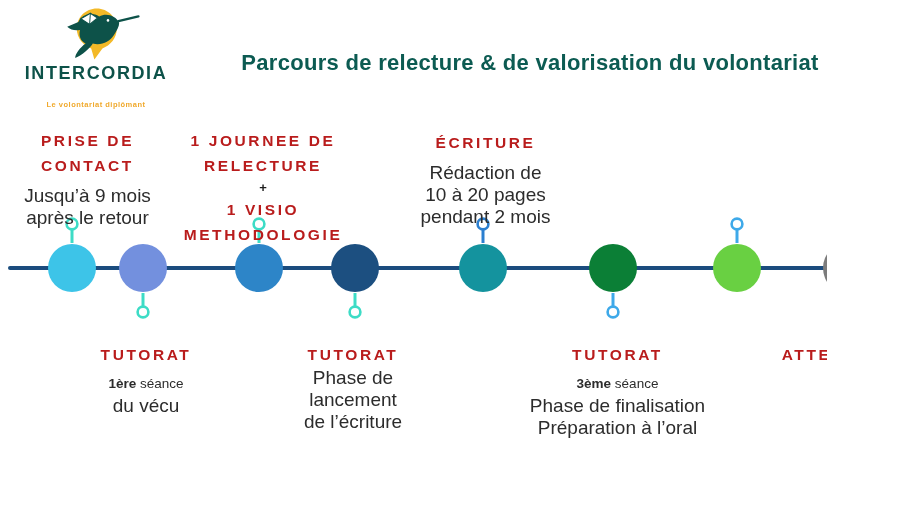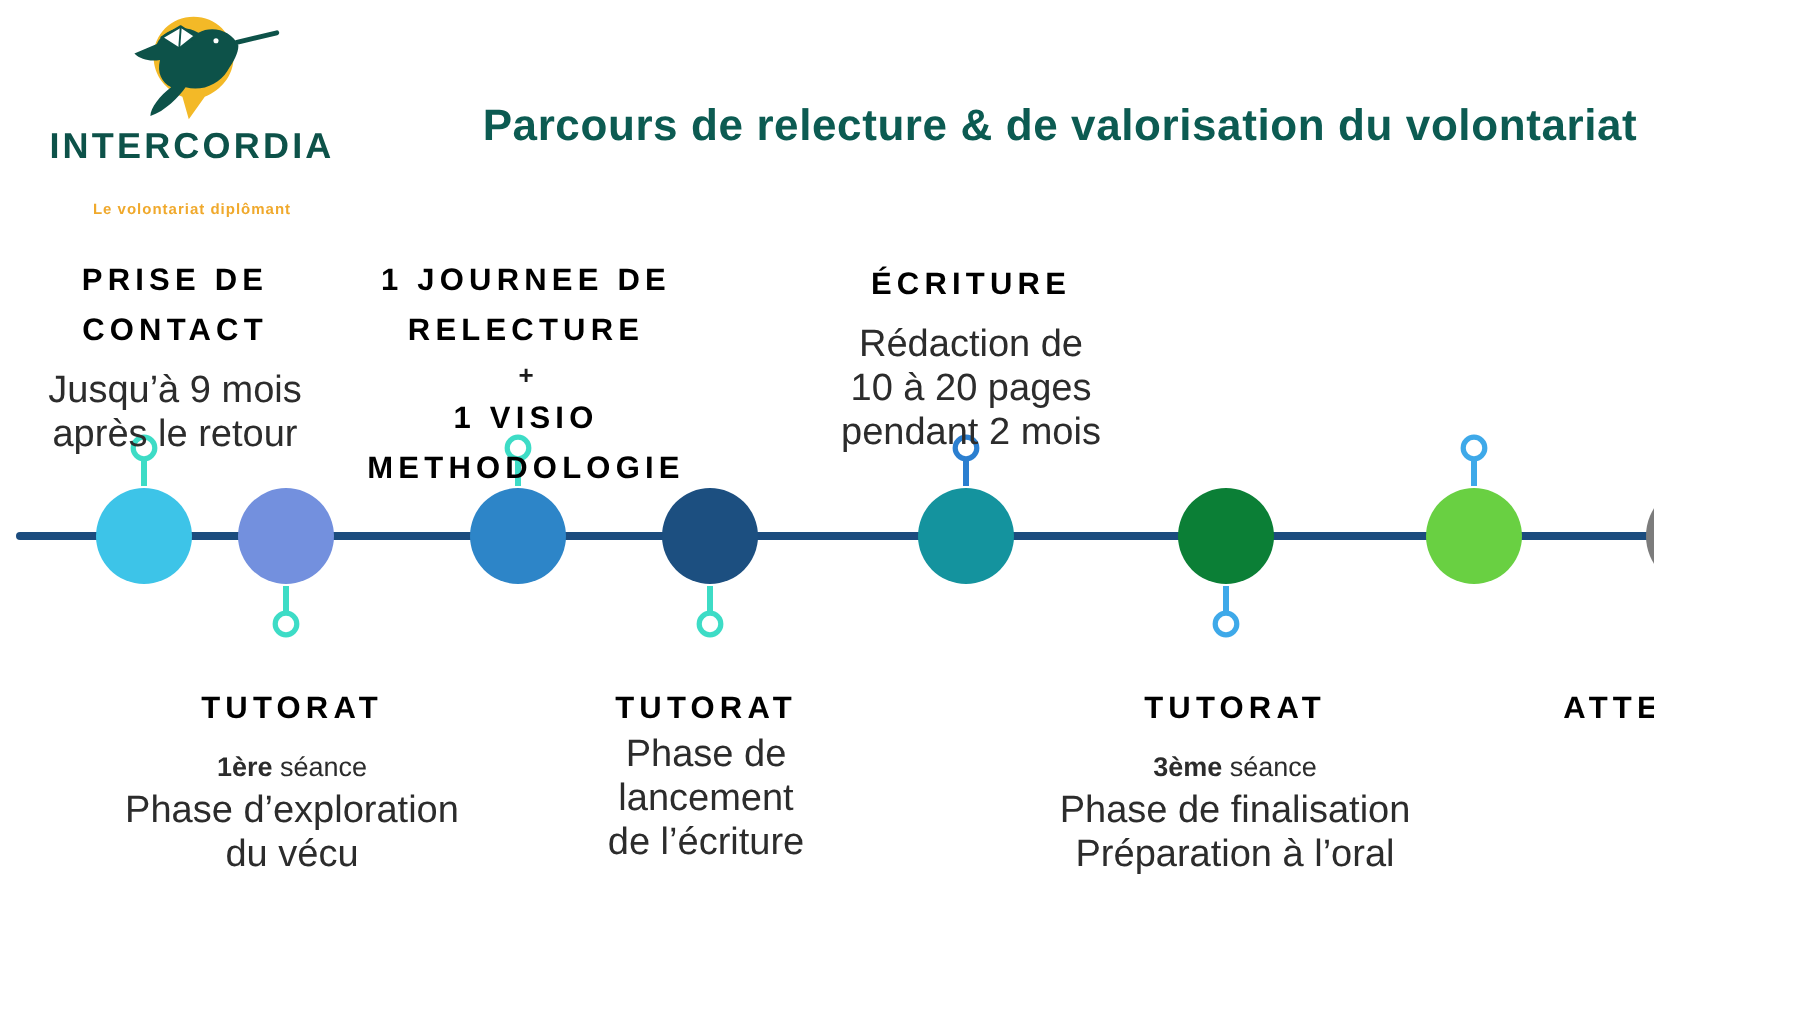--- a/index.html
+++ b/index.html
@@ -14,21 +14,21 @@
   .brand-tagline{font-size:7.5px;font-weight:700;letter-spacing:.5px;color:#F0A92C;margin-top:17px;}
   .main-title{
     position:absolute;left:180px;top:50px;width:700px;text-align:center;
     font-size:22px;font-weight:700;color:#0C5B52;letter-spacing:.3px;
   }
   
   .tl-line{position:absolute;left:8px;top:266px;width:894px;height:4px;border-radius:2px;}
   .node{position:absolute;top:203px;}
   
   .top-label,.bottom-label{position:absolute;text-align:center;}
-  .h-line{font-size:15.5px;font-weight:700;letter-spacing:2.6px;color:#000000;line-height:25px;}
+  .h-line{font-size:15.5px;font-weight:700;letter-spacing:2.6px;color:#b91c1c;line-height:25px;}
   .plus-line{font-size:13px;font-weight:700;color:#1c1c1c;line-height:19px;}
   .body-block{margin-top:7px;}
   .body-line{font-size:19px;color:#2c2c2c;line-height:22px;}
   .session-line{font-size:13.5px;color:#2c2c2c;line-height:22px;margin-top:6px;}
   .session-line .bold{font-weight:700;}
   #top1{left:15px;top:128px;width:145px;}
   #top2{left:152px;top:128px;width:222px;}
   #top3{left:398px;top:130px;width:175px;}
   #top4{left:608px;top:130px;width:245px;}
   #bot1{left:62px;top:342px;width:168px;}
@@ -140,21 +140,20 @@
       <div class="body-line">Rédaction de</div>
       <div class="body-line">10 à 20 pages</div>
       <div class="body-line">pendant 2 mois</div>
     </div>
   </div>
 
 
   <div id="bot1" class="bottom-label">
     <div class="h-line">TUTORAT</div>
     <div class="session-line"><span class="bold">1ère</span><span> séance</span></div>
-    <div class="body-line">Phase d’exploration</div>
     <div class="body-line">du vécu</div>
   </div>
 
   <div id="bot2" class="bottom-label">
     <div class="h-line">TUTORAT</div>
     <div class="body-line">Phase de lancement</div>
     <div class="body-line">de l’écriture</div>
   </div>
 
   <div id="bot3" class="bottom-label">

